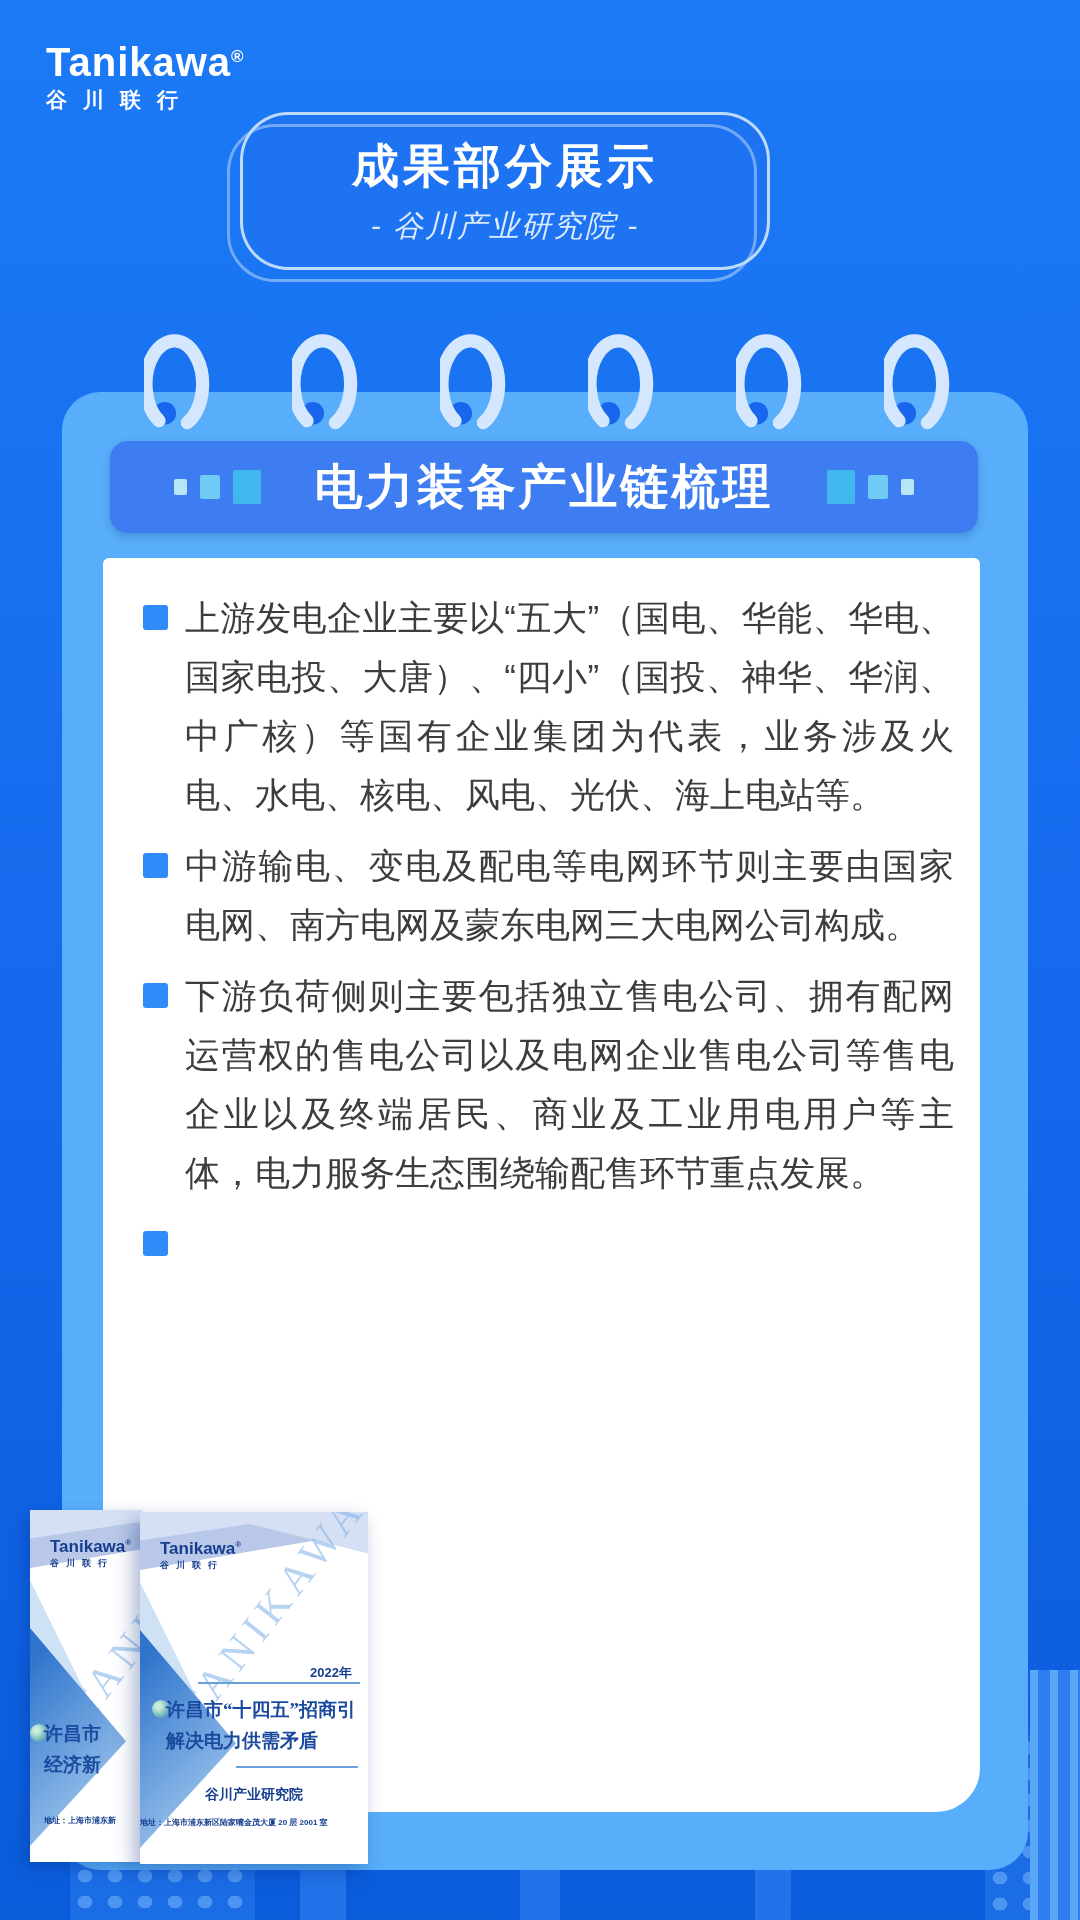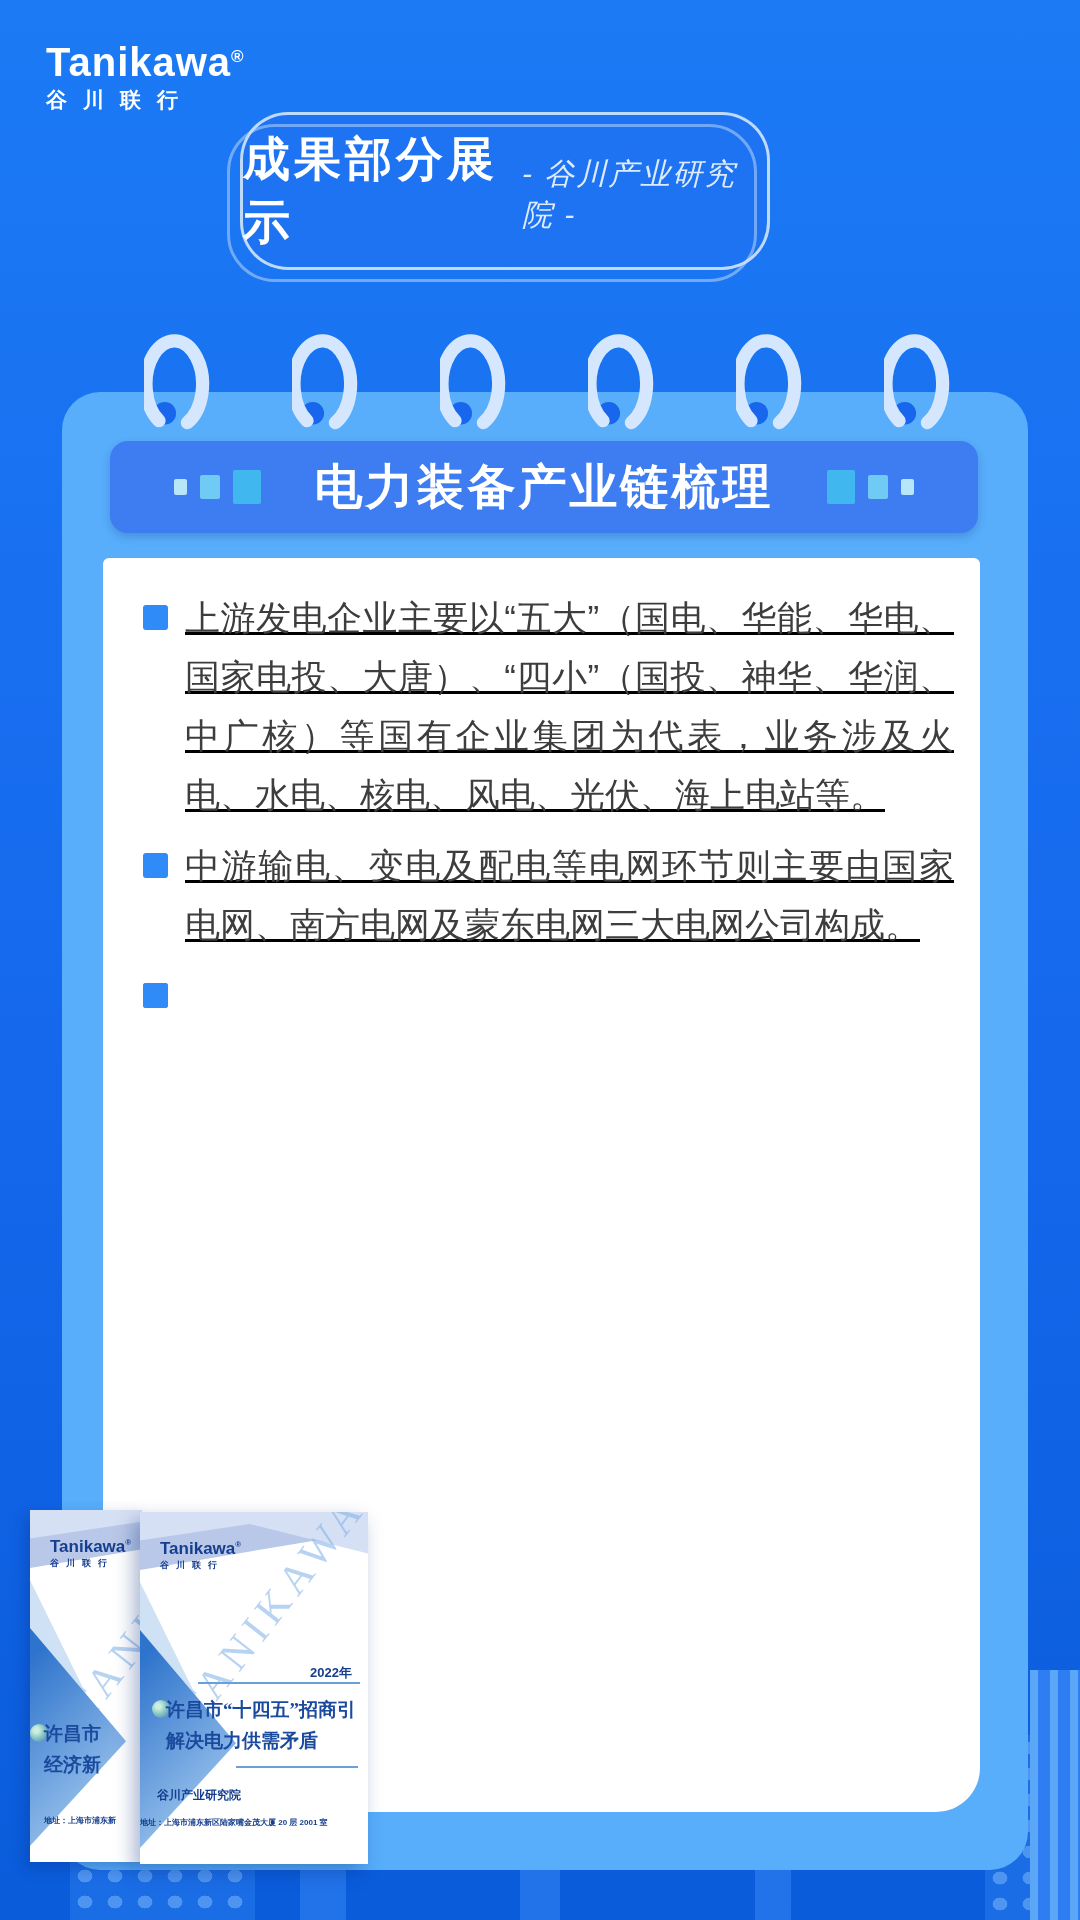--- a/index.html
+++ b/index.html
@@ -21,42 +21,42 @@
   .b6{left:1030px;width:50px;height:250px;background:#2e7df2;
       background-image:repeating-linear-gradient(90deg,#5aa7f7 0 8px,transparent 8px 20px);}
   
   .logo{position:absolute;left:46px;top:36px;color:#fff;z-index:2;}
   .logo .en{font-size:40px;font-weight:800;letter-spacing:1px;line-height:42px;}
   .logo .reg{font-size:17px;vertical-align:super;font-weight:700;}
   .logo .cn{font-size:21px;font-weight:700;letter-spacing:16px;margin-top:3px;}
   
   .badge{position:absolute;left:240px;top:112px;width:524px;height:152px;z-index:2;
     background:#1d73f2;border:3px solid rgba(208,229,253,.9);border-radius:48px;
-    display:flex;align-items:center;justify-content:center;}
+    display:flex;flex-direction:column;align-items:center;justify-content:center;}
   .badge::before{content:"";position:absolute;left:-16px;top:9px;width:100%;height:100%;
     border:3px solid rgba(200,224,252,.5);border-radius:48px;pointer-events:none;}
   .badge-title{font-size:47px;font-weight:800;color:#fff;letter-spacing:4px;}
   .badge-sub{font-size:30px;font-weight:300;color:#dcebfe;letter-spacing:2px;margin-top:8px;font-style:italic;}
   
   .panel{position:absolute;left:62px;top:392px;width:966px;height:1478px;
     background:#58aefb;border-radius:38px;z-index:5;}
   .ring{position:absolute;top:296px;width:66px;height:142px;z-index:6;}
   .header-bar{position:absolute;left:110px;top:441px;width:868px;height:92px;z-index:15;
     background:#3d7cf1;border-radius:18px;box-shadow:0 4px 8px rgba(10,40,120,.22);
     display:flex;align-items:center;justify-content:space-between;padding:0 64px;box-sizing:border-box;}
   .hdr-title{font-size:48px;font-weight:800;color:#fff;letter-spacing:3px;}
   .sqs{display:flex;align-items:center;gap:13px;}
   .sq{display:block;border-radius:2px;}
   .sq.s1{width:13px;height:16px;background:#b6e6f8;}
   .sq.s2{width:20px;height:24px;background:#6fcbf4;}
   .sq.s3{width:28px;height:34px;background:#41b7f0;}
   
   .card{position:absolute;left:103px;top:558px;width:877px;height:1254px;z-index:10;
     background:#ffffff;border-radius:6px 6px 44px 44px;}
-  .card-content{padding:30px 26px 0 40px;text-decoration:underline;}
+  .card-content{padding:30px 26px 0 40px;}
   .bullet-li{position:relative;padding-left:42px;margin-bottom:12px;
     font-size:35px;line-height:59px;color:#3d3d3d;text-align:justify;}
   .bullet-li .marker{position:absolute;left:0;top:17px;width:25px;height:25px;
     background:#2e8bf7;border-radius:3px;}
   .wrap-spacer{float:left;width:231px;height:250px;margin-top:118px;}
   
   .cover{position:absolute;background:#fff;overflow:hidden;z-index:50;}
   .cover.back{left:30px;top:1510px;width:112px;height:352px;
     box-shadow:-4px 6px 14px rgba(6,40,120,.30);}
   .cover.front{left:140px;top:1512px;width:228px;height:352px;
@@ -79,22 +79,22 @@
   .cv-logo .reg{font-size:8px;vertical-align:super;}
   .cv-logo .cn{font-size:9px;letter-spacing:7px;font-weight:700;margin-top:1px;}
   .cv-year{position:absolute;right:16px;top:152px;font-size:13px;font-weight:700;color:#163e8e;}
   .cv-rule1{position:absolute;left:58px;right:8px;top:170px;height:2px;background:#6aa0d8;}
   .cv-title{position:absolute;left:26px;right:6px;top:182px;
     font-family:"Liberation Serif","DejaVu Serif",serif;font-weight:700;
     font-size:19px;line-height:31px;color:#1a4a9e;}
   .cv-sphere{position:absolute;left:12px;top:188px;width:18px;height:18px;border-radius:50%;
     background:radial-gradient(circle at 35% 35%,#cdeede 15%,#8ccac4 45%,#3f74b8 100%);}
   .cv-rule2{position:absolute;left:96px;right:10px;top:254px;height:1.5px;background:#6aa0d8;}
-  .cv-org{position:absolute;left:17px;right:0;bottom:60px;text-align:left;
-    font-size:12px;font-weight:700;color:#163e8e;}
+  .cv-org{position:absolute;left:0;right:0;bottom:60px;text-align:center;
+    font-size:14px;font-weight:700;color:#163e8e;}
   .cv-addr{position:absolute;left:0;right:0;bottom:36px;
     font-size:8px;font-weight:700;color:#163e8e;white-space:nowrap;}
   .cv.mini .cv-title{left:14px;right:10px;text-align:left;}
   .cv.mini .cv-sphere{left:0px;top:214px;}
   .cv.mini .cv-addr{text-align:left;padding-left:14px;}
 </style>
 </head>
 <body>
 
 <div class="skyline">
@@ -148,20 +148,21 @@
     <div class="bullet-li">
       <span class="marker"></span>
       <span>上游发电企业主要以“五大”（国电、华能、华电、国家电投、大唐）、“四小”（国投、神华、华润、中广核）等国有企业集团为代表，业务涉及火电、水电、核电、风电、光伏、海上电站等。</span>
     </div>
     <div class="bullet-li">
       <span class="marker"></span>
       <span>中游输电、变电及配电等电网环节则主要由国家电网、南方电网及蒙东电网三大电网公司构成。</span>
     </div>
     <div class="bullet-li">
       <span class="marker"></span>
+      <span>下游负荷侧则主要包括独立售电公司、拥有配网运营权的售电公司以及电网企业售电公司等售电企业以及终端居民、商业及工业用电用户等主体，电力服务生态围绕输配售环节重点发展。</span>
     </div>
     <div class="bullet-li">
       <span class="marker"></span>
       <span class="wrap-spacer"></span>
     </div>
   </div>
 </div>
 
 <div class="header-bar">
   <span class="sqs">

